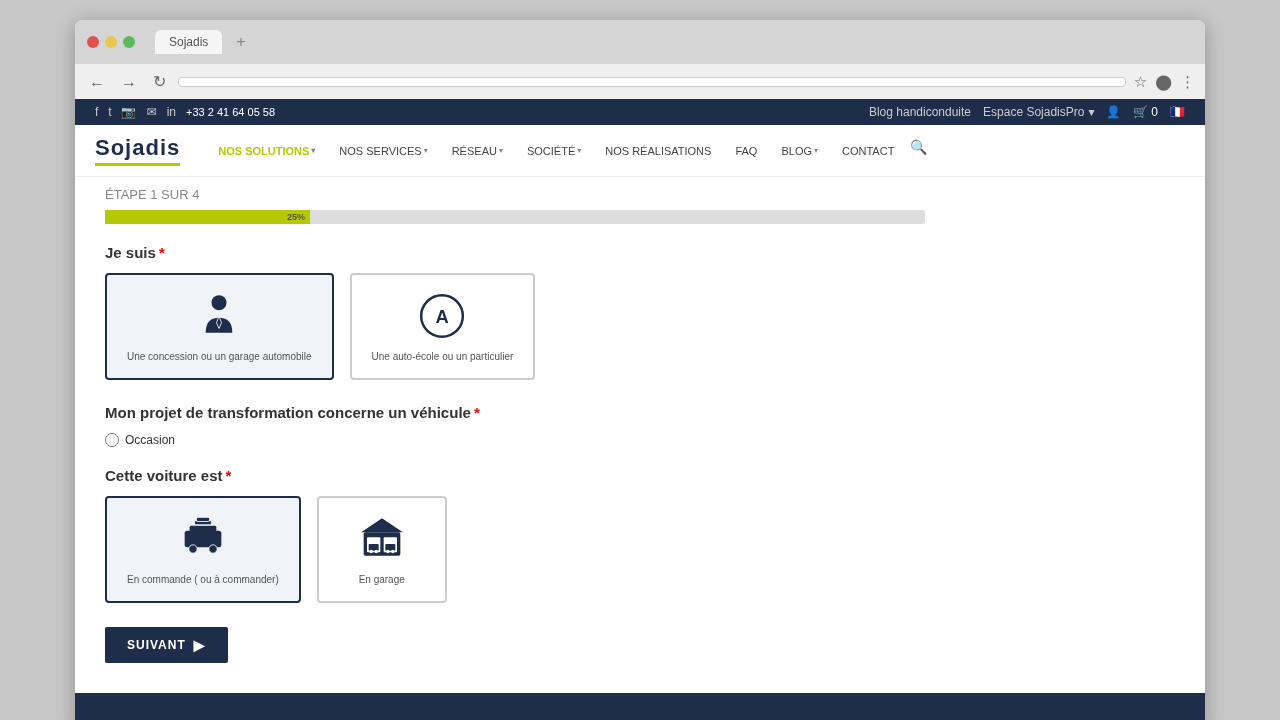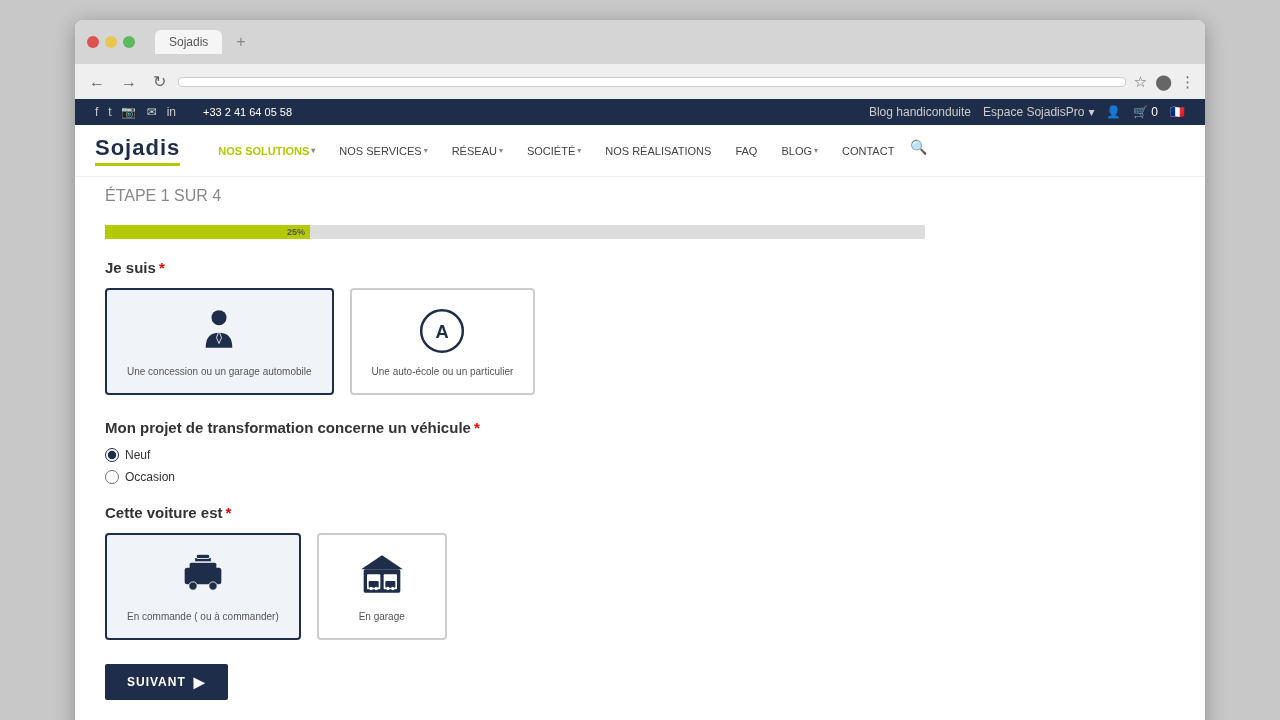--- a/index.html
+++ b/index.html
@@ -112,21 +112,20 @@
     }
 
     .social-icon {
       color: #ccc;
       font-size: 12px;
     }
 
     .phone-number {
       color: white;
       font-size: 11px;
-      margin-left: 17px;
     }
 
     .top-bar-right {
       display: flex;
       align-items: center;
       gap: 12px;
       font-size: 12px;
       color: #ccc;
     }
 
@@ -206,23 +205,23 @@
     }
 
     
     .page-content {
       padding: 10px 30px 30px 30px;
       max-width: 900px;
     }
 
     
     .breadcrumb {
-      font-size: 16px;
+      font-size: 13px;
       color: #888;
-      margin-bottom: 20px;
+      margin-bottom: 8px;
     }
 
     
     .progress-container {
       background: #ddd;
       height: 14px;
       border-radius: 2px;
       margin-bottom: 20px;
       width: 820px;
     }
@@ -485,24 +484,20 @@
           <span class="option-card-label">Une auto-école ou un particulier</span>
         </div>
       </div>
 
       <div class="section-label">
         <span>Mon projet de transformation concerne un véhicule</span><span class="required-star">*</span>
       </div>
 
       <div class="radio-group">
         <label class="radio-item">
-          <input type="radio" class="radio-input" name="vehicule" value="neuf" checked="" style="">
-          <span>Neuf</span>
-        </label>
-        <label class="radio-item">
           <input type="radio" class="radio-input" name="vehicule" value="occasion" style="">
           <span>Occasion</span>
         </label>
       </div>
 
       <div class="section-label">
         <span>Cette voiture est</span><span class="required-star">*</span>
       </div>
 
       <div class="card-row">

